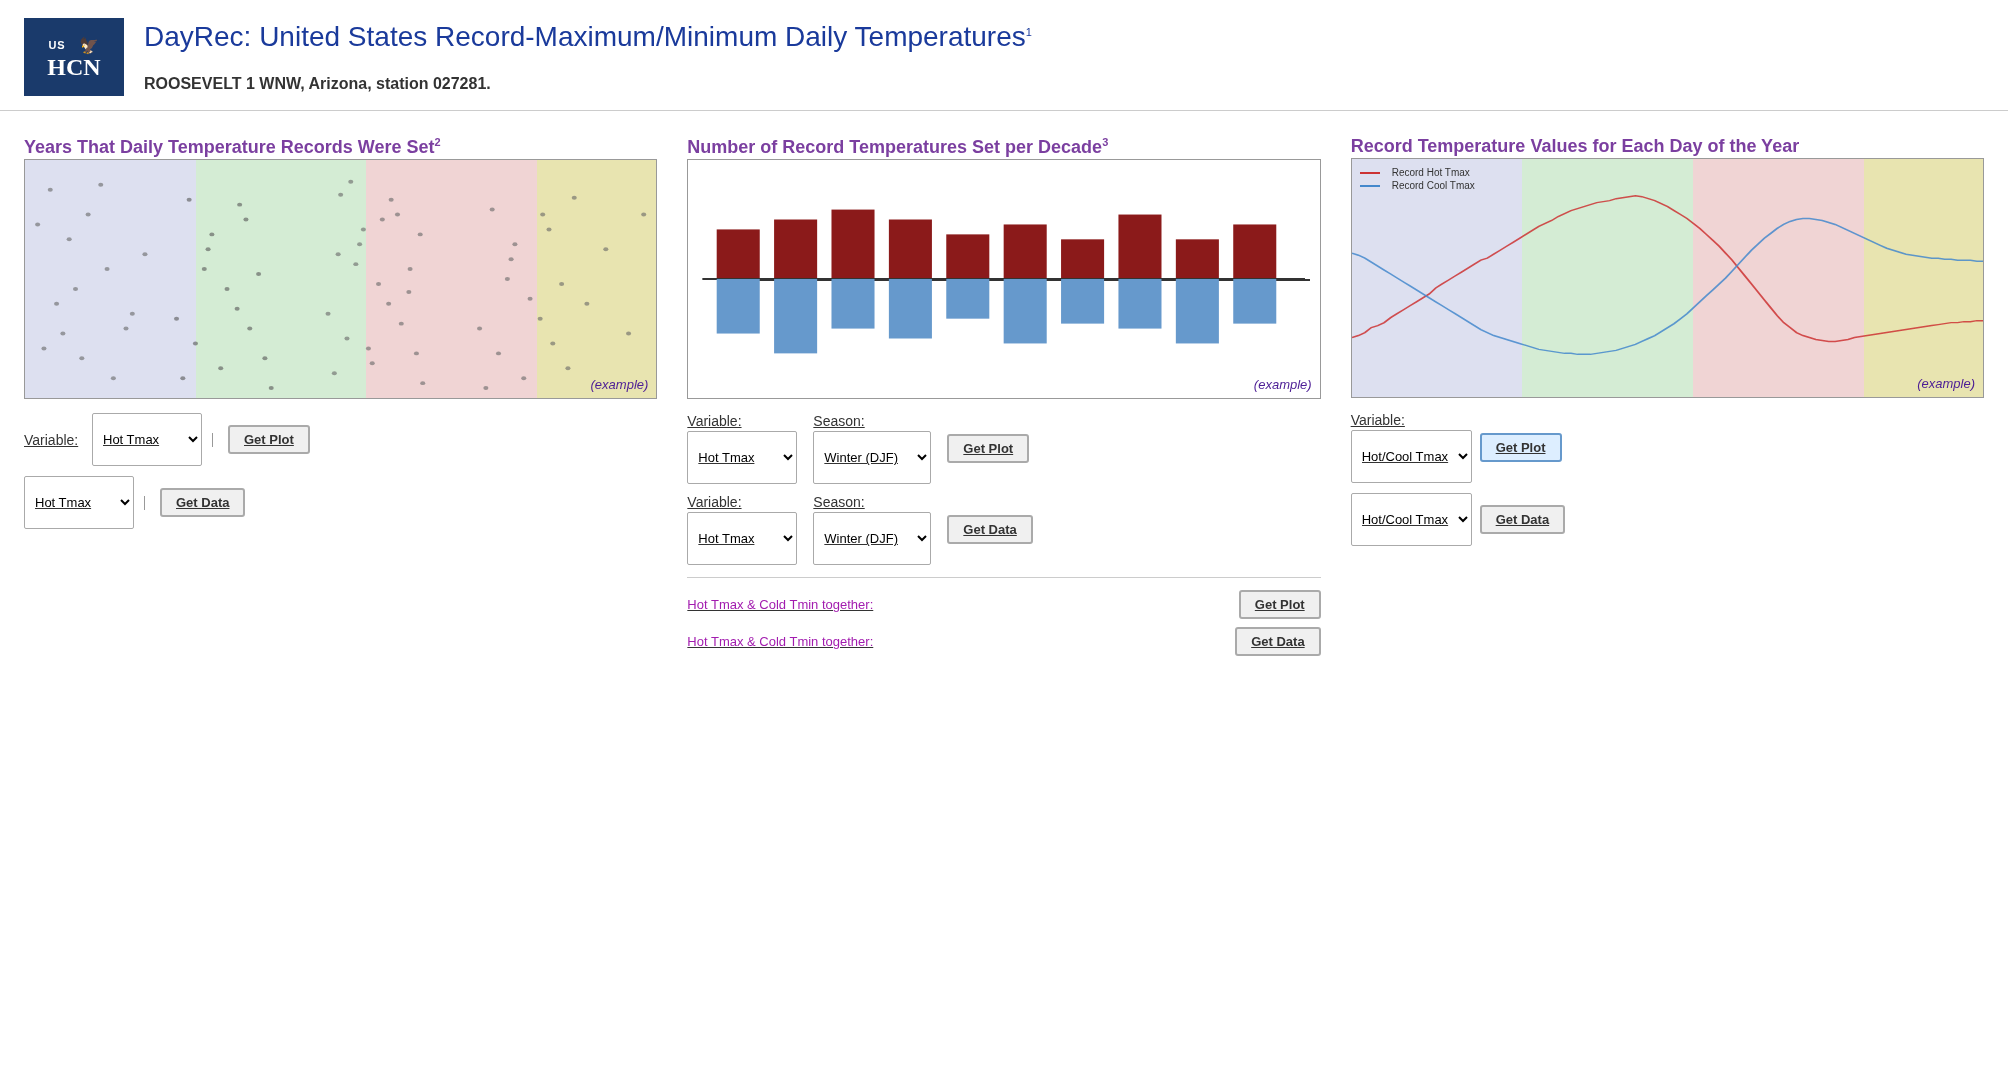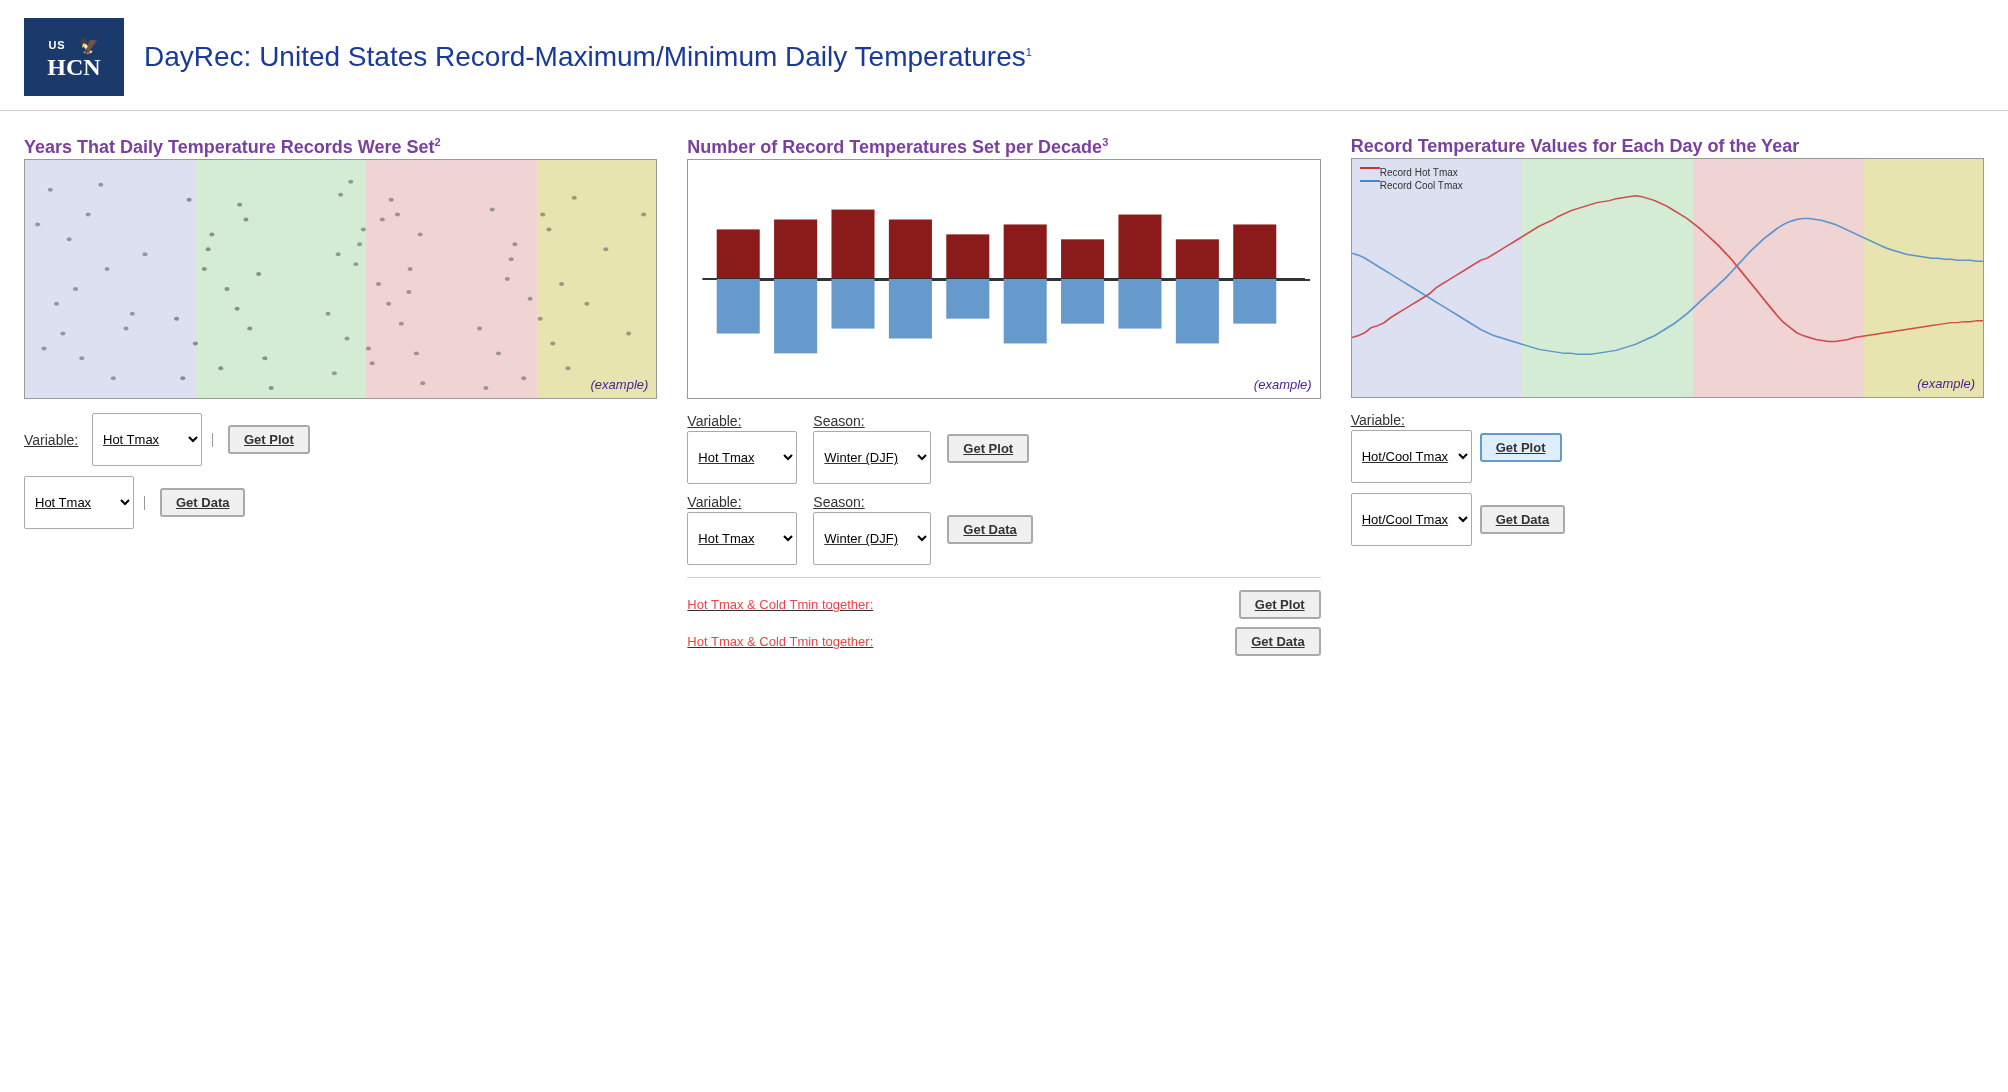--- a/index.html
+++ b/index.html
@@ -38,21 +38,21 @@
     .bar-chart-baseline { position: absolute; left: 30px; right: 10px; height: 2px; background: #333; top: 50%; }
 
     
     .line-chart-container { width: 100%; height: 100%; position: relative; }
     .line-chart-segs { position: absolute; top: 0; left: 0; right: 0; bottom: 0; display: flex; }
     .lc-seg-1 { flex: 1; background: #dde0f0; }
     .lc-seg-2 { flex: 1; background: #d4ecd4; }
     .lc-seg-3 { flex: 1; background: #f0d4d4; }
     .lc-seg-4 { flex: 0.7; background: #e8e4b0; }
     .line-chart-legend { position: absolute; top: 8px; left: 8px; font-size: 10px; }
-    .legend-item { display: flex; gap: 0; margin-bottom: 2px; }
+    .legend-item { display: flex; align-items: center; gap: 12px; margin-bottom: 2px; }
     .legend-line-red { width: 20px; height: 2px; background: #cc3333; }
     .legend-line-blue { width: 20px; height: 2px; background: #4488cc; }
 
     
     .controls { margin-top: 14px; text-decoration: underline; }
     .control-row { display: flex; align-items: center; gap: 8px; margin-bottom: 10px; flex-wrap: wrap; }
     .control-label { font-size: 14px; color: #333; min-width: 60px; }
     select {
       font-size: 13px;
       padding: 17px 6px;
@@ -70,39 +70,40 @@
       border-radius: 3px;
       cursor: pointer;
       font-weight: bold;
       color: #333;
     }
     button.highlighted { border-color: #6699cc; background: #ddeeff; }
 
     .divider { border: none; border-top: 1px solid #ccc; margin: 12px 0; }
 
     .together-row { display: flex; align-items: center; gap: 8px; margin-bottom: 8px; }
-    .together-label { font-size: 13px; color: #ef4444; flex: 1; }
+    .together-label { font-size: 13px; color: #a21caf; flex: 1; }
 
     sup { font-size: 11px; }
   </style>
 </head>
 <body>
 
 <div class="header">
   <div class="logo-box">
     <div style="display:flex;align-items:center;gap:14px;">
       <span class="logo-top">US</span>
       <span class="logo-bird">🦅</span>
     </div>
     <div class="logo-main">HCN</div>
   </div>
   <div class="header-title">
     <div class="main-title">
       <span>DayRec: United States Record-Maximum/Minimum Daily Temperatures</span><sup>1</sup>
     </div>
+    <div class="sub-title">ROOSEVELT 1 WNW, Arizona, station 027281.</div>
   </div>
 </div>
 
 <div class="content">
 
   <div class="panel">
     <div class="panel-title">
       <span>Years That Daily Temperature Records Were Set</span><sup>2</sup>
     </div>
 

